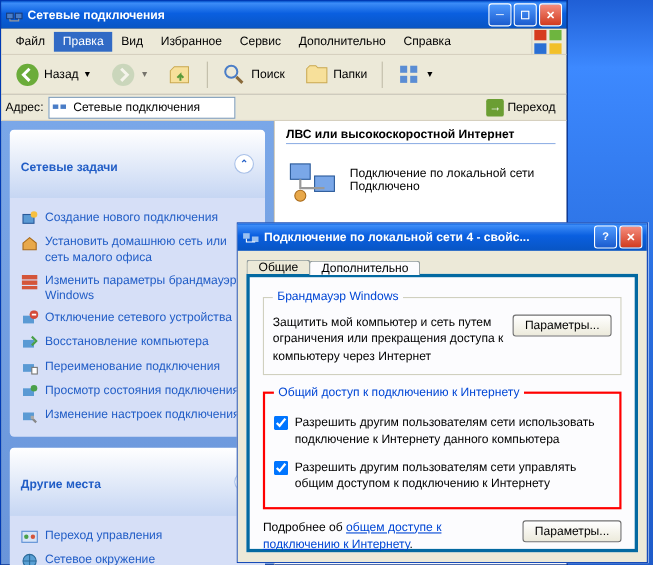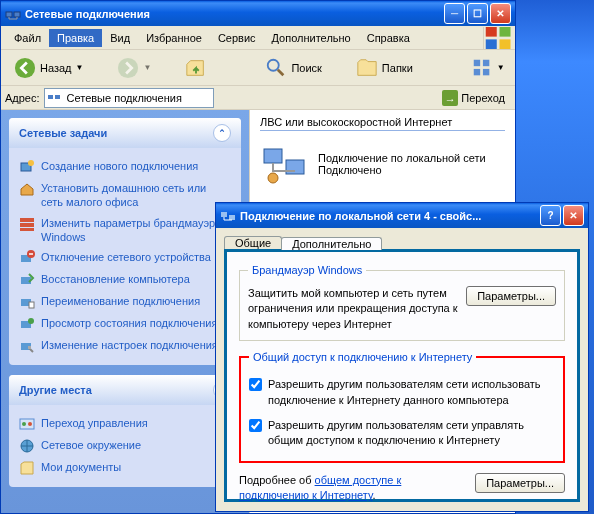--- a/index.html
+++ b/index.html
@@ -9,40 +9,40 @@
 .titlebar .ticon{width:16px;height:16px;margin-right:4px;display:inline-flex}
 .titlebar-text{flex:1;white-space:nowrap;overflow:hidden}
 .winbtns{display:flex;gap:2px}
 .winbtn{width:21px;height:21px;border:1px solid #fff;border-radius:3px;background:linear-gradient(180deg,#4f9aff,#1a5bce);color:#fff;display:flex;align-items:center;justify-content:center;font-family:Arial;font-size:10px;cursor:pointer}
 .winbtn.close{background:linear-gradient(180deg,#f58d7e,#d13a1e)}
 .main-win{left:0;top:0;width:516px;height:514px;background:#0f172a}
 .menubar{height:24px;background:#ece9d8;display:flex;align-items:center;border-bottom:1px solid #d6d0bf;padding-left:5px}
 .menubar .mitem{padding:3px 8px;cursor:pointer}
 .menubar .mitem.active{background:#316ac5;color:#fff}
 .menubar .winflag{margin-left:auto;width:32px;height:22px;display:flex;align-items:center;justify-content:center;border-left:1px solid #d6d0bf}
-.toolbar{height:36px;background:#ece9d8;display:flex;align-items:center;padding:0 6px;border-bottom:1px solid #d6d0bf;gap:20px}
+.toolbar{height:36px;background:#ece9d8;display:flex;align-items:center;padding:0 6px;border-bottom:1px solid #d6d0bf;gap:4px}
 .tbtn{display:flex;align-items:center;gap:4px;padding:3px 6px;cursor:pointer;border:1px solid transparent;border-radius:3px}
 .tsep{width:1px;height:24px;background:#c0bca8;margin:0 2px}
 .ticon-sm{width:22px;height:22px;display:inline-flex;align-items:center;justify-content:center}
 .addrbar{height:24px;background:#ece9d8;display:flex;align-items:center;padding:0 4px;border-bottom:1px solid #d6d0bf;gap:4px}
 .addrbar input{flex:1;height:20px;border:1px solid #7f9db9;padding:0 4px 0 22px;background:#fff}
 .addrbar-wrap{flex:1;position:relative}
 .addrbar-wrap .aicon{position:absolute;left:3px;top:3px;width:14px;height:14px}
 .gobtn{display:flex;align-items:center;gap:3px;padding:2px 6px;cursor:pointer}
 .gobtn .arrow{width:16px;height:16px;background:#6b9e33;border-radius:2px;display:flex;align-items:center;justify-content:center;color:#fff;font-weight:bold}
 .content{display:flex;height:calc(100% - 109px)}
 .sidebar{width:248px;background:linear-gradient(180deg,#7aa7e8 0%,#6995da 100%);padding:8px;overflow:auto}
 .panel{background:#d6dff7;border-radius:4px;margin-bottom:10px;overflow:hidden}
-.panel-hdr{background:linear-gradient(180deg,#fff 0%,#c6d6f3 100%);padding:6px 10px;font-weight:bold;color:#215dc6;display:flex;justify-content:space-between;align-items:center;cursor:pointer}
+.panel-hdr{background:linear-gradient(180deg,#fff 0%,#c6d6f3 100%);padding:22px 10px;font-weight:bold;color:#215dc6;display:flex;justify-content:space-between;align-items:flex-end;cursor:pointer}
 .panel-hdr .chev{width:18px;height:18px;border:1px solid #a8c0e8;border-radius:50%;display:flex;align-items:center;justify-content:center;background:#fff;color:#215dc6;font-size:9px}
 .panel-body{padding:8px 10px}
 .task-link{display:flex;gap:6px;padding:3px 0;color:#215dc6;cursor:pointer;line-height:1.3}
 .task-icon{width:16px;height:16px;flex-shrink:0;display:flex;align-items:center;justify-content:center}
 .main-area{flex:1;background:#fff;border-left:1px solid #d6d0bf}
-.group-hdr{padding:6px 10px 2px;font-weight:normal}
+.group-hdr{padding:6px 10px 2px;font-weight:bold}
 .group-line{height:1px;background:#93b2e5;margin:0 10px 8px}
 .conn-item{display:flex;gap:10px;padding:4px 10px;align-items:center}
 .conn-icon{width:48px;height:42px;display:flex;align-items:center;justify-content:center}
 .dialog{left:215px;top:202px;width:374px;height:310px;background:#ece9d8}
 .dlg-body{padding:8px}
 .tabs{display:flex;position:relative;z-index:2}
 .tab{padding:0 10px;background:#ece9d8;border:1px solid #919b9c;border-bottom:none;border-radius:3px 3px 0 0;cursor:pointer;margin-right:-1px;position:relative}
 .tab.active{background:#fcfcfe;top:1px;z-index:3}
 .tab-content{border:3px solid #0369a1;background:#fcfcfe;padding:12px;height:253px}
 .fieldset{border:1px solid #d0d0bf;padding:10px 8px 8px;margin-bottom:10px;position:relative}

